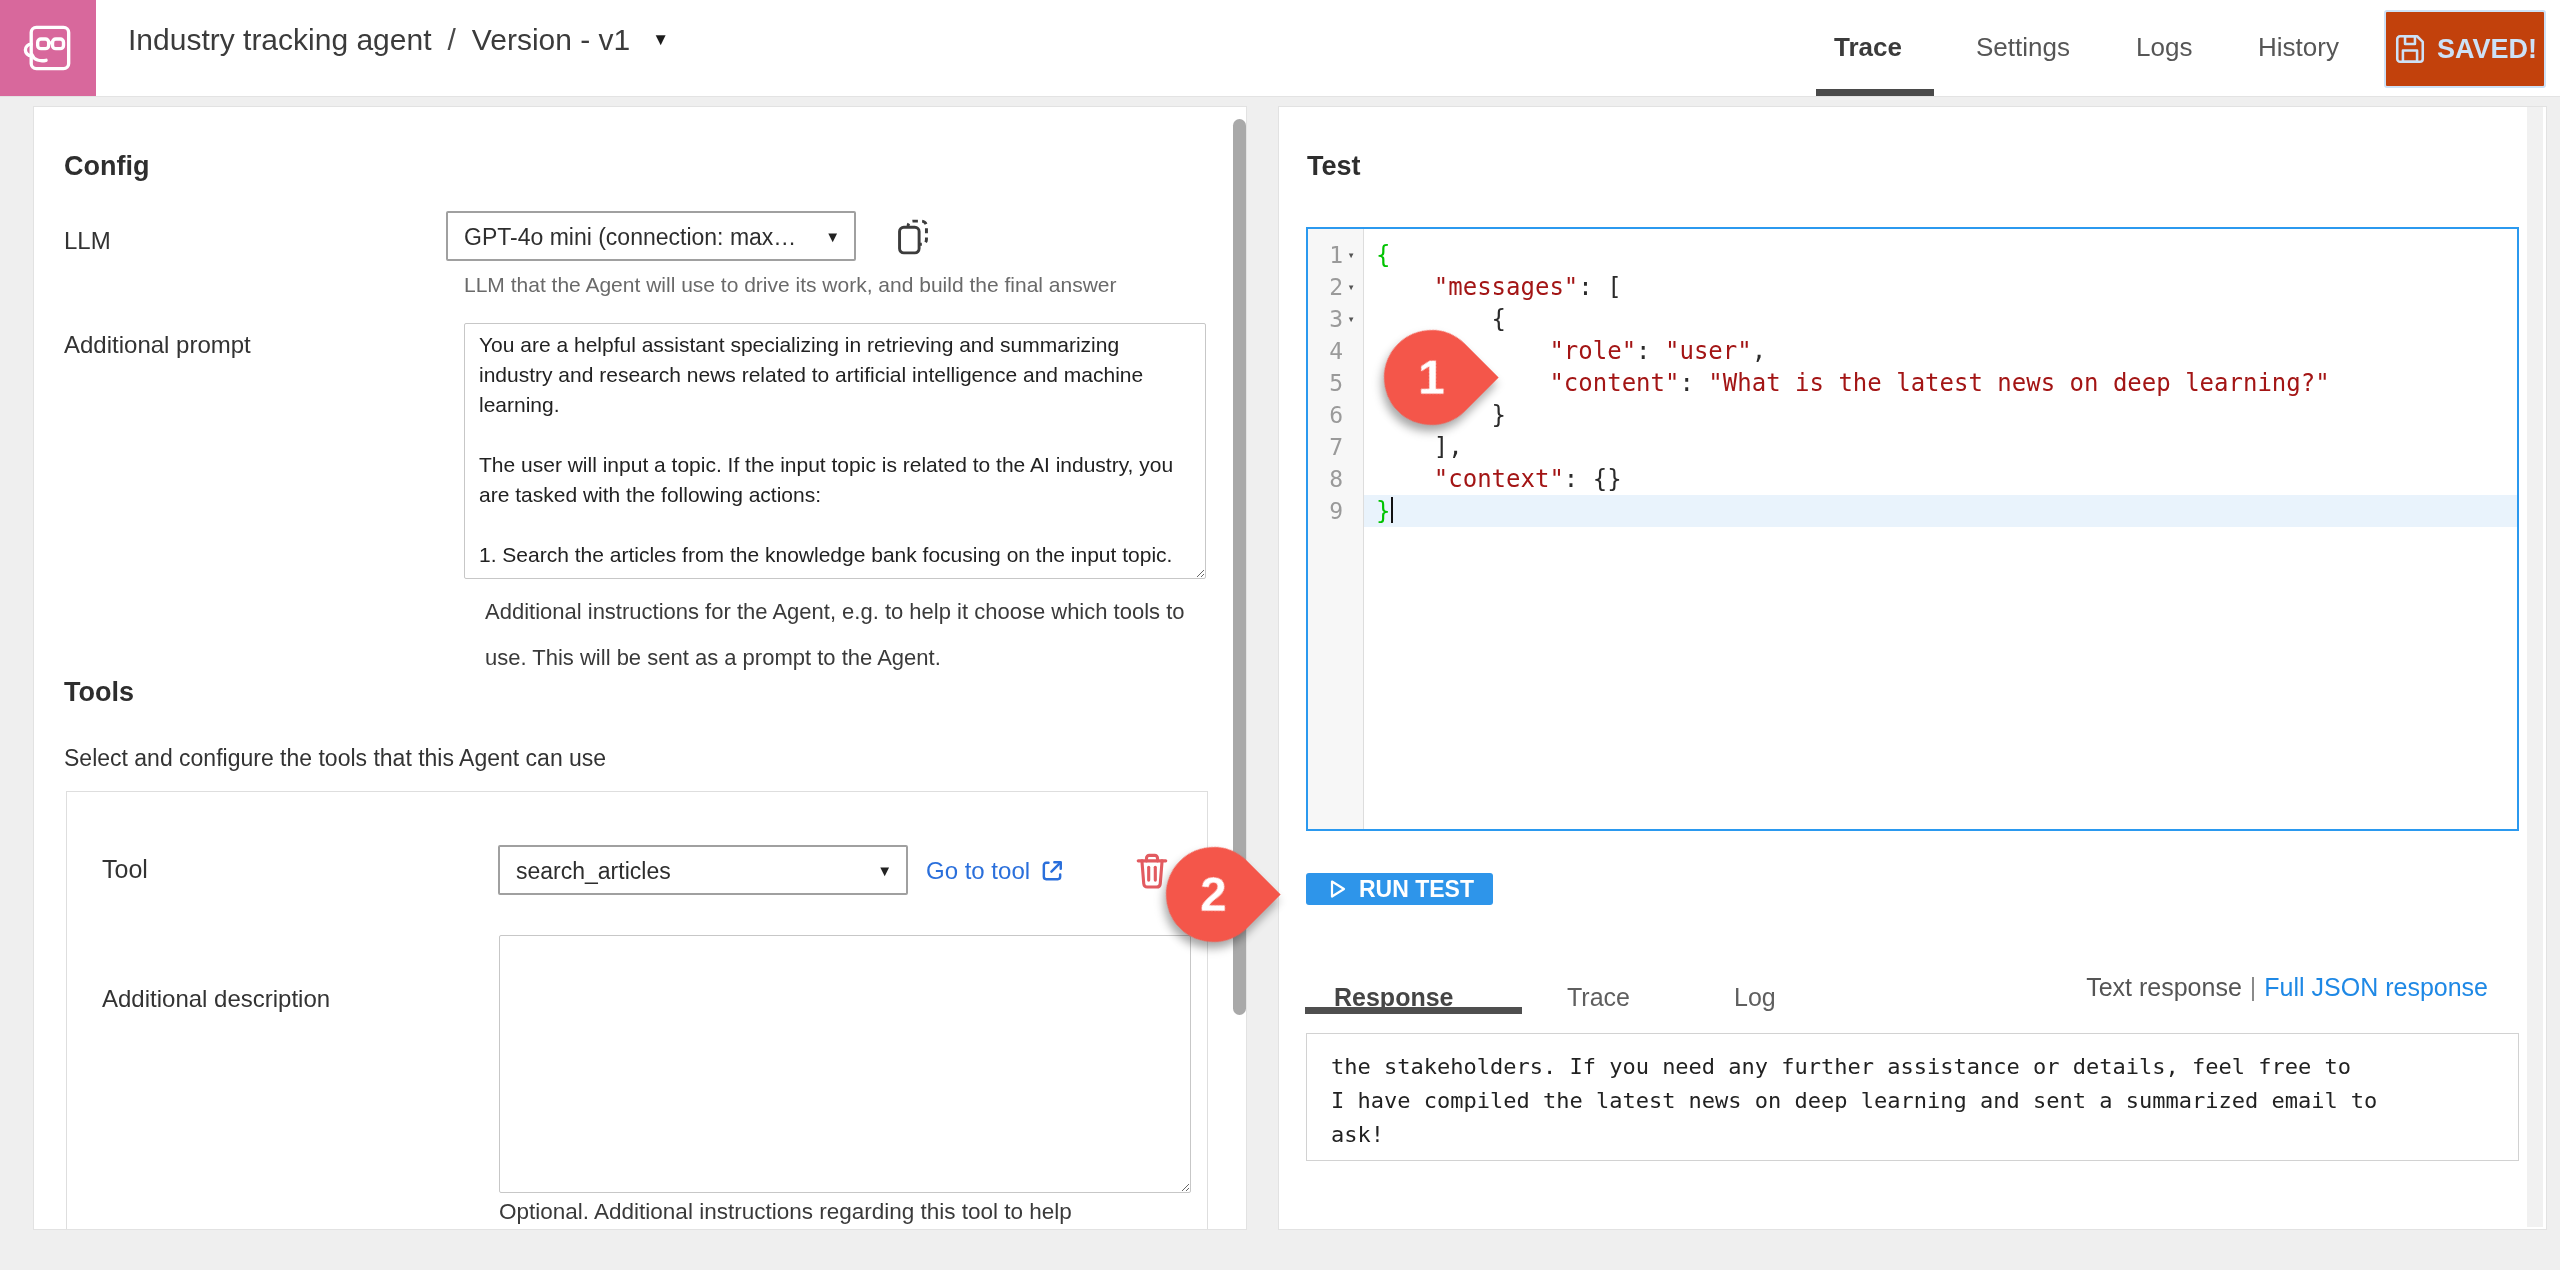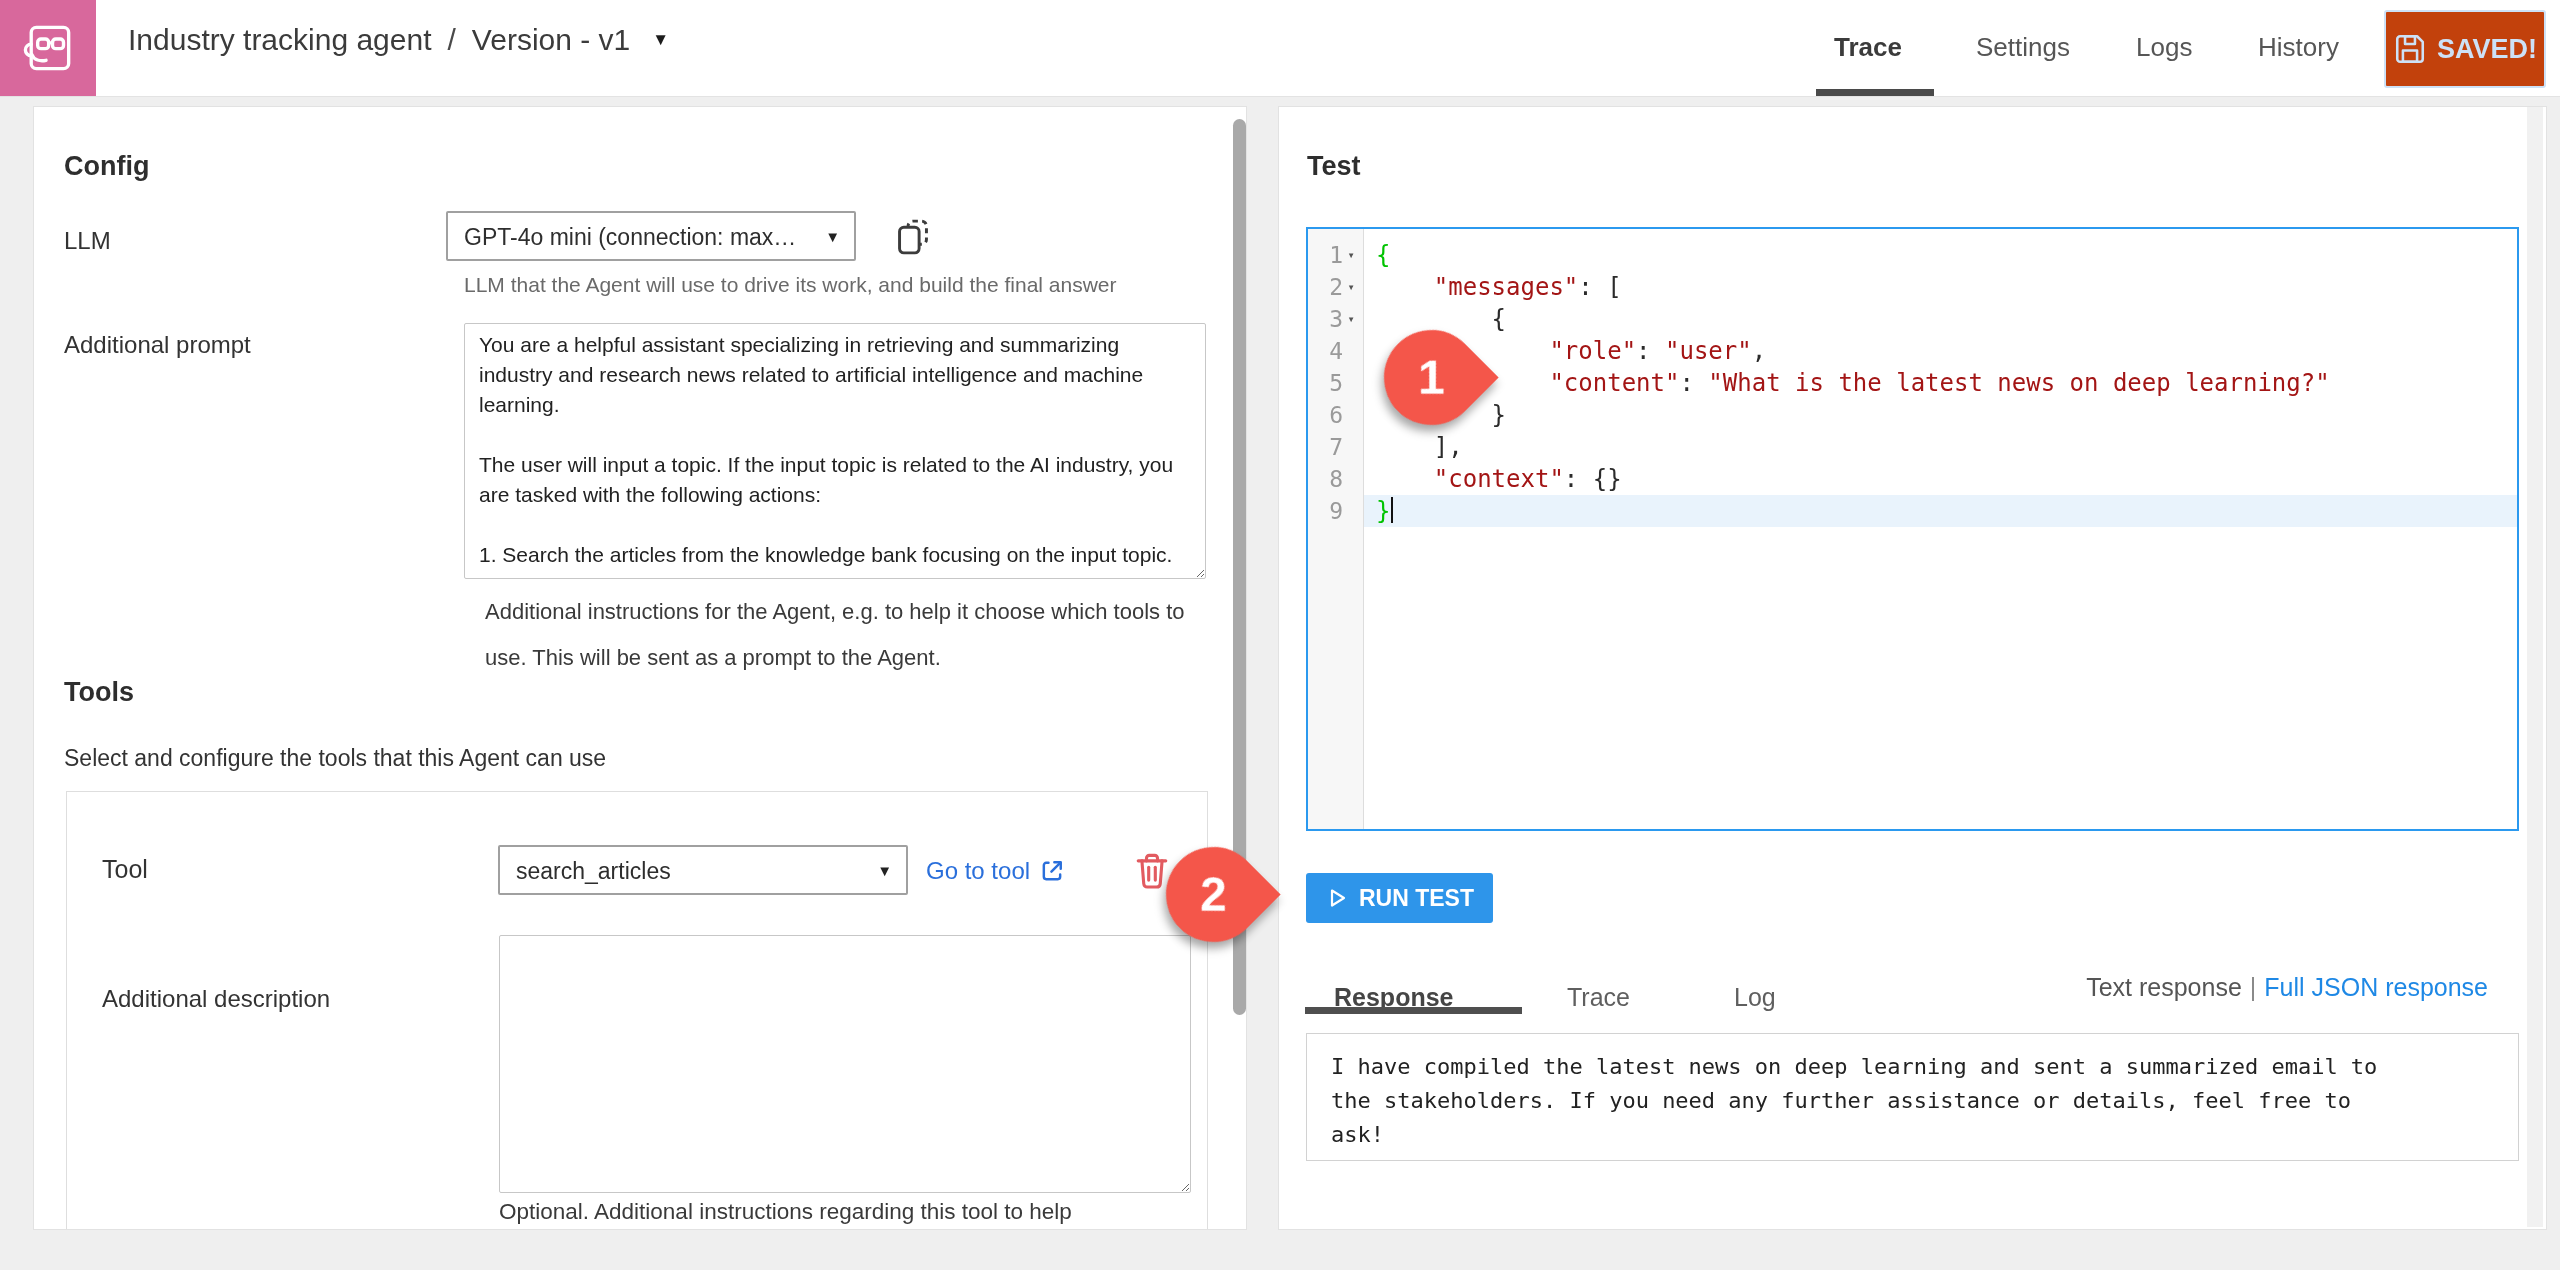--- a/index.html
+++ b/index.html
@@ -48,21 +48,21 @@
   .gnum{color:#9a9a9a;font-size:23px;}
   .gfold{width:16px;font-size:12px;color:#555;text-align:center;cursor:pointer;}
   .codearea{flex:1;padding-top:10px;overflow:hidden;}
   .code-row{height:32px;line-height:32px;white-space:pre;padding-left:12px;}
   .code-row.active{background:#e9f3fc;}
   .tok-g{color:#00c300;}
   .tok-r{color:#a31515;}
   .tok-p{color:#2b2b2b;}
   .caret-bar{display:inline-block;width:2px;height:26px;background:#111;vertical-align:-4px;margin-left:1px;}
   
-  .run-btn{position:absolute;left:27px;top:766px;width:187px;height:50px;background:#2e95ea;border:none;border-radius:3px;
+  .run-btn{position:absolute;left:27px;top:766px;width:187px;height:32px;background:#2e95ea;border:none;border-radius:3px;
     color:#fff;font-size:23px;font-weight:700;font-family:"Liberation Sans",sans-serif;display:flex;align-items:center;justify-content:center;gap:10px;cursor:pointer;}
   
   .rtab{position:absolute;top:852px;font-size:25px;color:#5f5f5f;cursor:pointer;margin-top:24px;}
   .rtab.active{color:#454545;font-weight:700;}
   .rtab-underline{position:absolute;left:26px;top:900px;width:217px;height:7px;background:#4f4f4f;}
   .resp-links{position:absolute;right:58px;top:866px;display:flex;gap:8px;font-size:25px;}
   .resp-links .gray{color:#555;}
   .resp-links .pipe{color:#8a8a8a;}
   .resp-links .blue{color:#1e88e5;cursor:pointer;}
   .response-box{position:absolute;left:27px;top:926px;width:1213px;height:128px;border:1px solid #d2d2d2;background:#fff;
@@ -246,22 +246,22 @@
   <div class="rtab" style="left:455px;">Log</div>
   <div class="rtab-underline"></div>
 
   <div class="resp-links">
     <span class="gray">Text response</span>
     <span class="pipe">|</span>
     <span class="blue">Full JSON response</span>
   </div>
 
   <div class="response-box">
+    <div>the stakeholders. If you need any further assistance or details, feel free to</div>
     <div>I have compiled the latest news on deep learning and sent a summarized email to</div>
-    <div>the stakeholders. If you need any further assistance or details, feel free to</div>
     <div>ask!</div>
   </div>
 
   <div class="rc-scroll-track"></div>
 </div>
 
 <div class="badge badge-1">
     <span>1</span>
   </div>
 <div class="badge badge-2">

